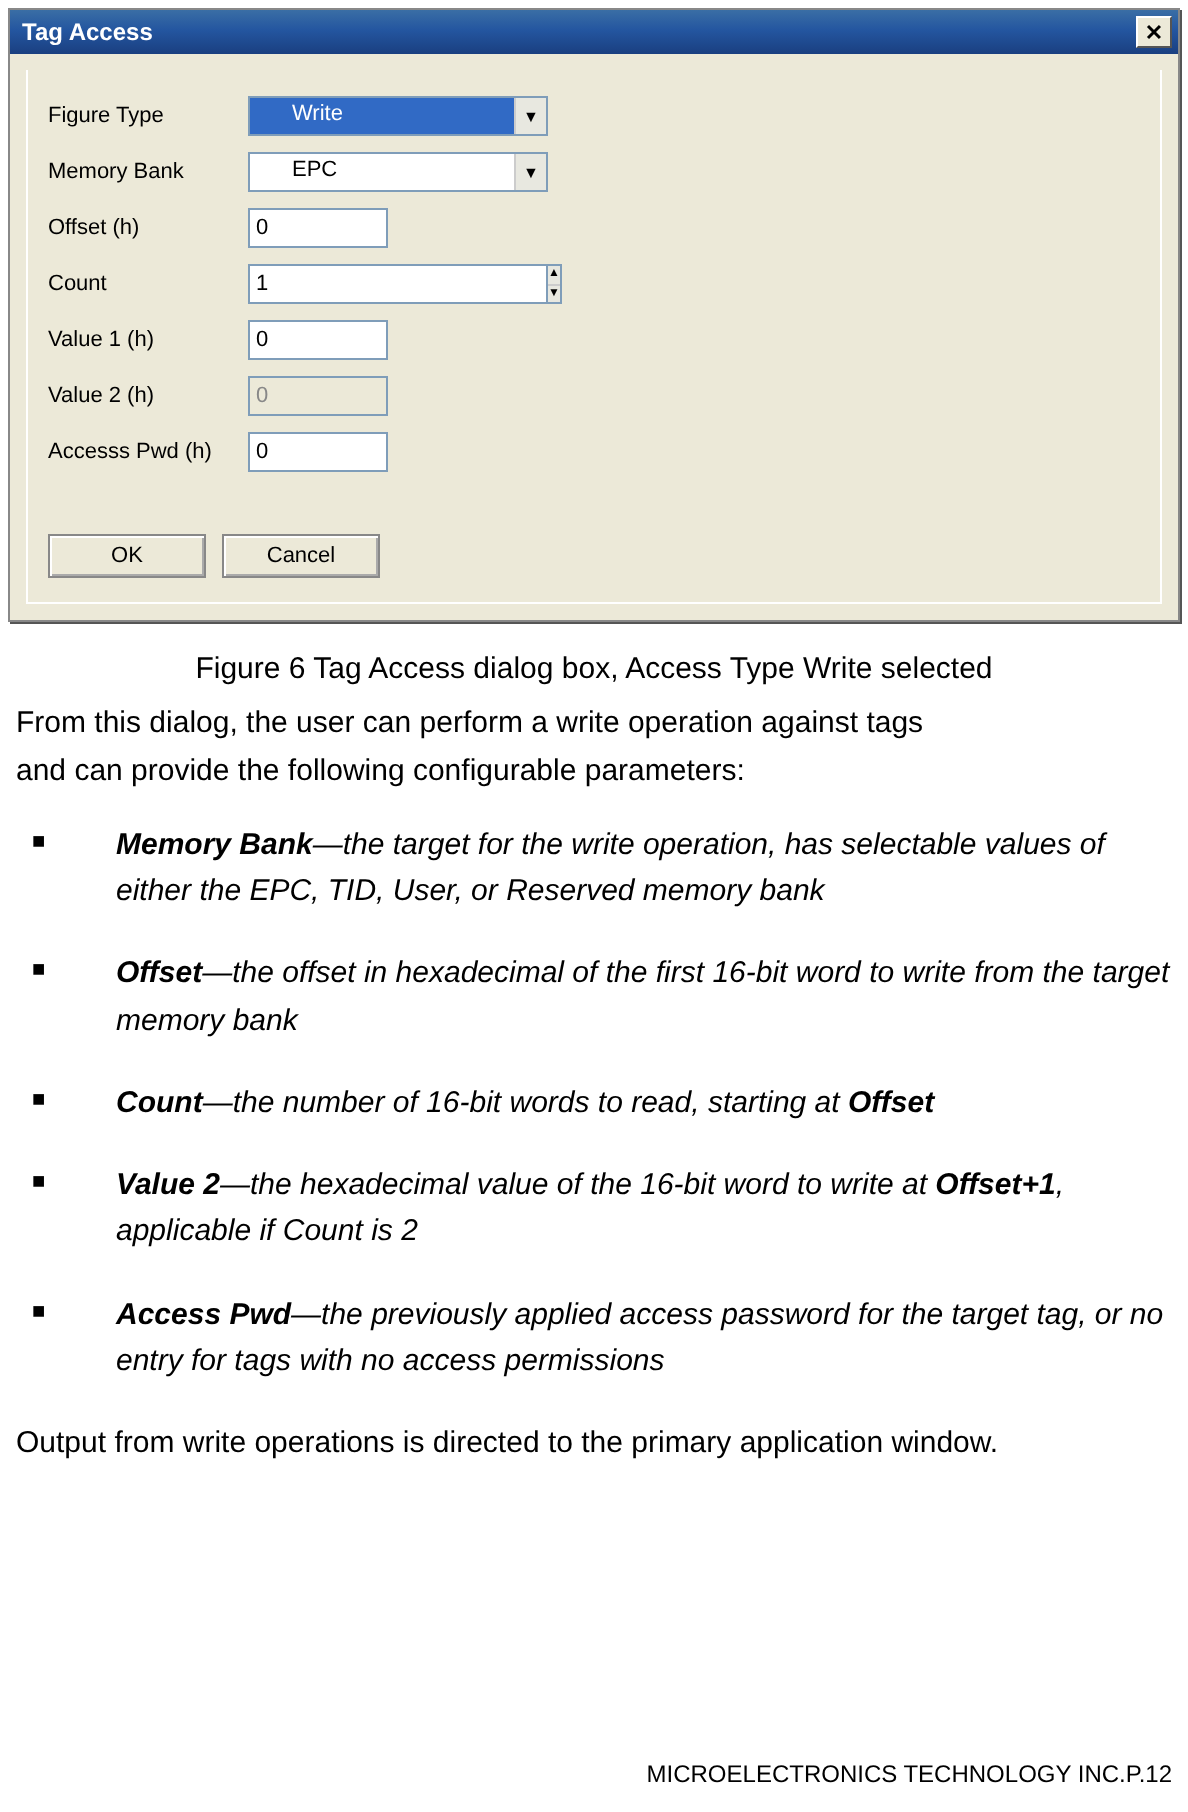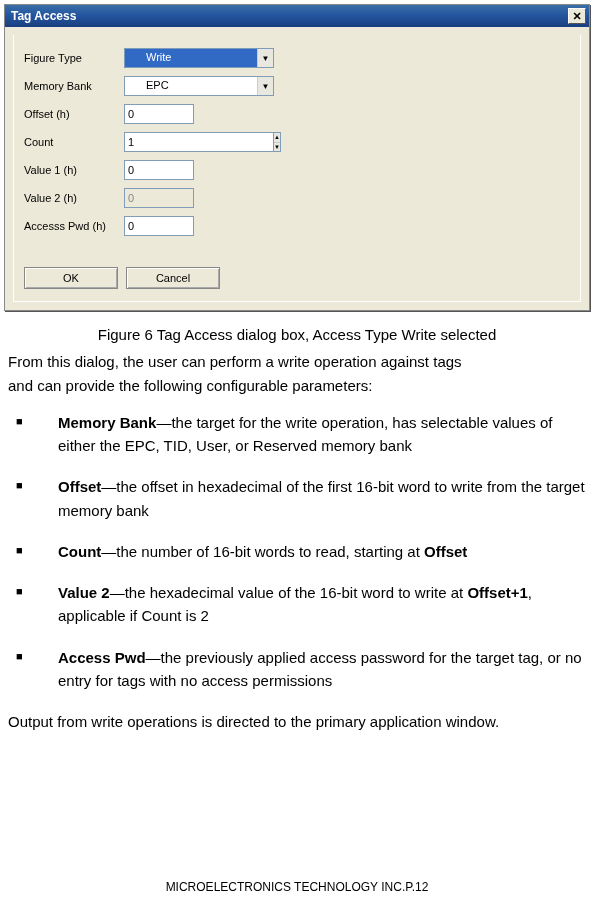--- a/index.html
+++ b/index.html
@@ -124,59 +124,60 @@
     }
     .spin-btn:last-child { border-bottom: none; }
     .txt { width: 70px; }
     .txt.disabled { background: #ece9d8; color: #888; }
     .btn-row {
       margin-top: 30px;
       display: flex;
       gap: 8px;
     }
     .btn {
-      width: 94px;
+      width: 79px;
       height: 22px;
       border: 1px solid #888;
       background: #ece9d8;
       font-size: 11px;
       box-shadow: inset 1px 1px 0 #fff, inset -1px -1px 0 #aaa;
       cursor: pointer;
     }
     
     .doc {
       padding: 12px 8px 0 8px;
       font-size: 15px;
       line-height: 1.55;
     }
     .caption { text-align: center; margin-bottom: 4px; }
     ul.params {
       list-style: none;
       margin: 14px 0 14px 0;
+      font-style: italic;
     }
     ul.params li {
       position: relative;
       padding-left: 50px;
       margin-bottom: 18px;
     }
     ul.params li::before {
       content: "■";
       position: absolute;
       left: 8px;
       top: 2px;
       font-size: 11px;
     }
     .footer {
       position: absolute;
       bottom: 12px;
       left: 8px;
       right: 8px;
       font-size: 12px;
       display: flex;
-      justify-content: center;
+      justify-content: flex-end;
     }
   </style>
 </head>
 <body>
 
 <div class="dialog">
   <div class="titlebar">
     <span>Tag Access</span>
     <div class="close-btn">
       <span>✕</span>

